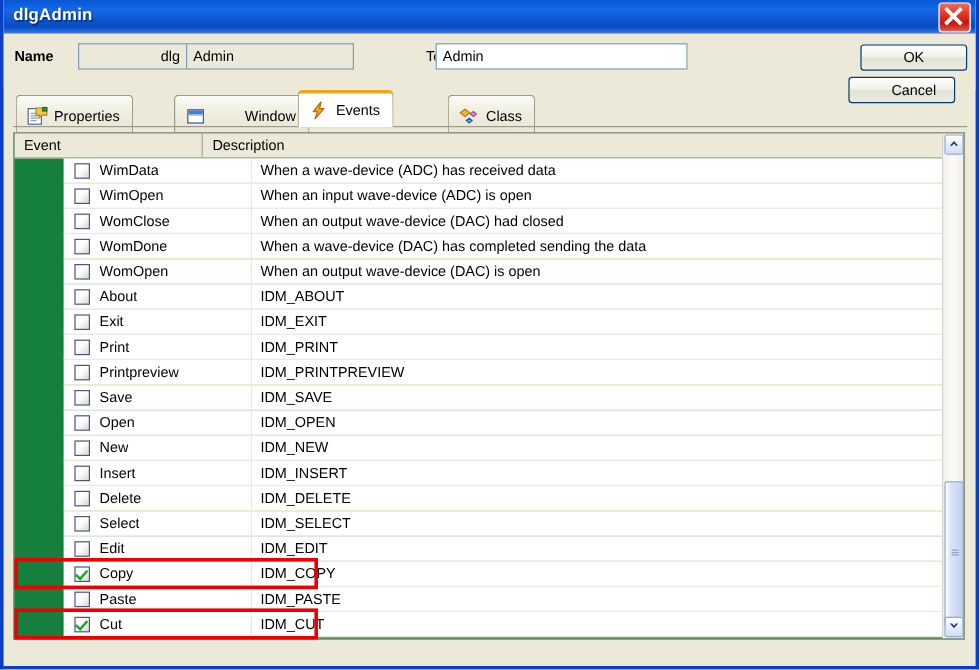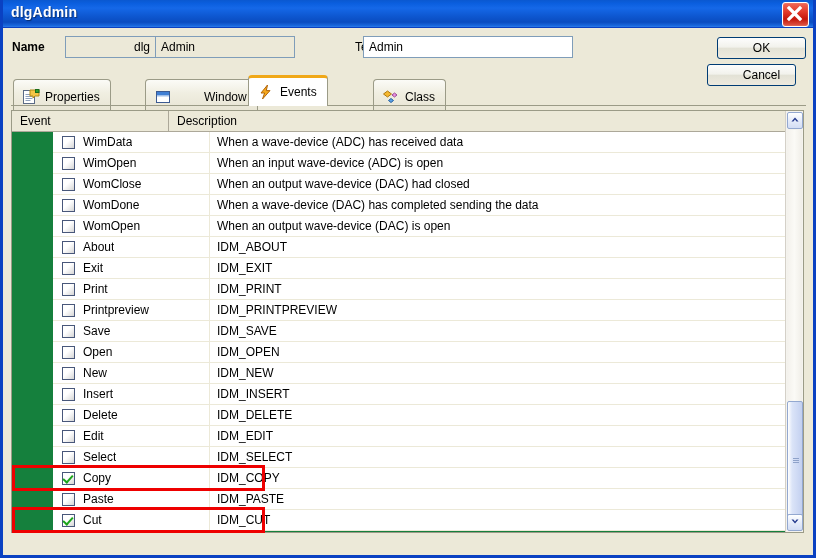--- a/index.html
+++ b/index.html
@@ -548,30 +548,30 @@
           <div class="row">
             <div class="cell-event">
               <span class="cbox"></span>
               <span class="ev-label">Delete</span>
             </div>
             <div class="cell-desc">IDM_DELETE</div>
           </div>
           <div class="row">
             <div class="cell-event">
               <span class="cbox"></span>
+              <span class="ev-label">Select</span>
+            </div>
+            <div class="cell-desc">IDM_SELECT</div>
+          </div>
+          <div class="row">
+            <div class="cell-event">
+              <span class="cbox"></span>
               <span class="ev-label">Edit</span>
             </div>
             <div class="cell-desc">IDM_EDIT</div>
-          </div>
-          <div class="row">
-            <div class="cell-event">
-              <span class="cbox"></span>
-              <span class="ev-label">Select</span>
-            </div>
-            <div class="cell-desc">IDM_SELECT</div>
           </div>
           <div class="row">
             <div class="cell-event">
               <span class="cbox checked"></span>
               <span class="ev-label">Copy</span>
             </div>
             <div class="cell-desc">IDM_COPY</div>
           </div>
           <div class="row">
             <div class="cell-event">

